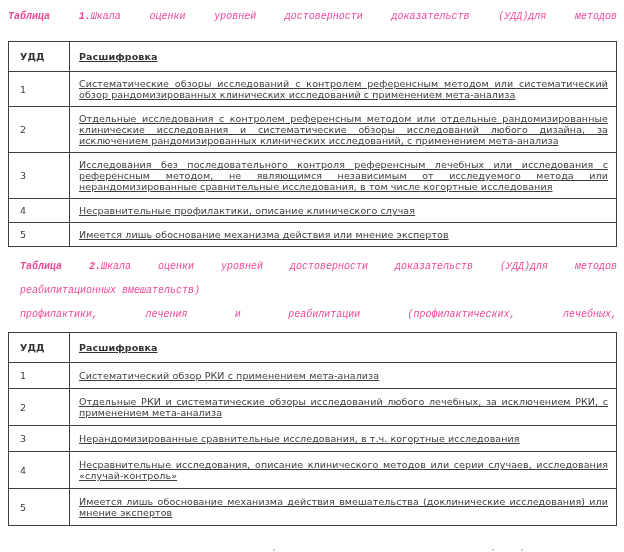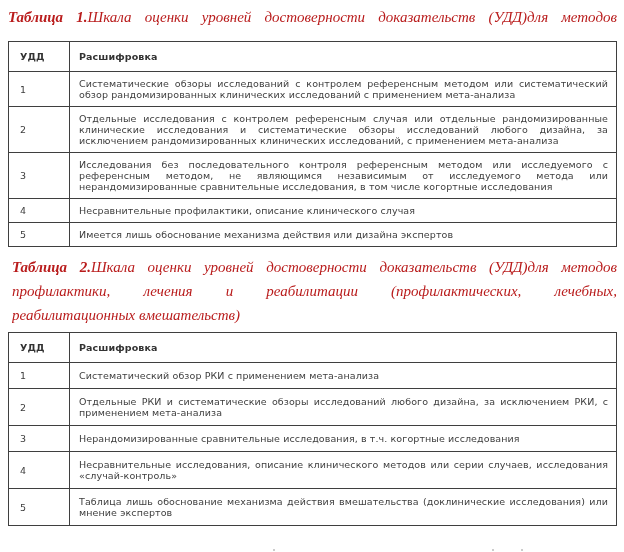--- a/index.html
+++ b/index.html
@@ -7,28 +7,28 @@
     width: 624px; height: 552px;
     background: #ffffff;
     overflow: hidden;
     position: relative;
     font-family: "DejaVu Sans", sans-serif;
   }
   .page { padding: 5px 7px 0 8px; }
 
   
   .caption {
-    font-family: Liberation Serif, serif;
+    font-family: Liberation Mono, monospace;
     font-style: italic;
-    font-size: 15px;
+    font-size: 10px;
     line-height: 24px;
-    color: #b91c1c;
+    color: #ec4899;
   }
   .caption-1 { margin: 0 0 12px 0; }
-  .caption-2 { margin: 8px 0 5px 4px; }
+  .caption-2 { margin: 8px 0 5px 12px; }
   .cap-line { text-align: justify; height: 24px; overflow: hidden; }
   .cap-line.jfull { text-align-last: justify; }
   .cap-label { font-weight: bold; font-style: italic; }
 
   
   table.udd {
     width: 100%;
     border-collapse: collapse;
     table-layout: fixed;
   }
@@ -41,21 +41,21 @@
     letter-spacing: 0.1px;
   }
   table.udd th {
     font-weight: bold;
     color: #333333;
     text-align: left;
     padding-top: 9px; padding-bottom: 9px;
   }
   .col-udd { width: 45px; }
   th.col-udd, td.col-udd { padding-left: 11px; padding-right: 4px; }
-  th.col-desc, td.col-desc { padding-left: 9px; padding-right: 8px; }
+  th.col-desc, td.col-desc { padding-left: 9px; padding-right: 8px; text-decoration: underline; }
   td.col-desc { text-align: justify; }
   table.t1 td { padding-top: 6px; padding-bottom: 6px; }
   table.t2 td { padding-top: 7px; padding-bottom: 7px; }
   td.col-udd { padding-top: 6px; vertical-align: top; }
   table.t2 td.col-udd { padding-top: 7px; }
 
   
   .cut-marks {
     position: absolute; left: 0; bottom: 1px; width: 624px; height: 2px;
     box-shadow: 273px 0 0 0 #9a9a9a, 492px 0 0 0 #9a9a9a, 521px 0 0 0 #9a9a9a;
@@ -78,68 +78,68 @@
         <th class="col-desc">Расшифровка</th>
       </tr>
     </thead>
     <tbody>
       <tr>
         <td class="col-udd">1</td>
         <td class="col-desc">Систематические обзоры исследований с контролем референсным методом или систематический обзор рандомизированных клинических исследований с применением мета-анализа</td>
       </tr>
       <tr>
         <td class="col-udd">2</td>
-        <td class="col-desc">Отдельные исследования с контролем референсным случая или отдельные рандомизированные клинические исследования и систематические обзоры исследований любого дизайна, за исключением рандомизированных клинических исследований, с применением мета-анализа</td>
+        <td class="col-desc">Отдельные исследования с контролем референсным методом или отдельные рандомизированные клинические исследования и систематические обзоры исследований любого дизайна, за исключением рандомизированных клинических исследований, с применением мета-анализа</td>
       </tr>
       <tr>
         <td class="col-udd">3</td>
-        <td class="col-desc">Исследования без последовательного контроля референсным методом или исследуемого с референсным методом, не являющимся независимым от исследуемого метода или нерандомизированные сравнительные исследования, в том числе когортные исследования</td>
+        <td class="col-desc">Исследования без последовательного контроля референсным лечебных или исследования с референсным методом, не являющимся независимым от исследуемого метода или нерандомизированные сравнительные исследования, в том числе когортные исследования</td>
       </tr>
       <tr>
         <td class="col-udd">4</td>
         <td class="col-desc">Несравнительные профилактики, описание клинического случая</td>
       </tr>
       <tr>
         <td class="col-udd">5</td>
-        <td class="col-desc">Имеется лишь обоснование механизма действия или дизайна экспертов</td>
+        <td class="col-desc">Имеется лишь обоснование механизма действия или мнение экспертов</td>
       </tr>
     </tbody>
   </table>
 
   <div class="caption caption-2">
     <div class="cap-line jfull"><b class="cap-label">Таблица 2.</b><span>Шкала оценки уровней достоверности доказательств (УДД)для методов</span></div>
+    <div class="cap-line">реабилитационных вмешательств)</div>
     <div class="cap-line jfull">профилактики, лечения и реабилитации (профилактических, лечебных,</div>
-    <div class="cap-line">реабилитационных вмешательств)</div>
   </div>
 
   <table class="udd t2">
     <thead>
       <tr>
         <th class="col-udd">УДД</th>
         <th class="col-desc">Расшифровка</th>
       </tr>
     </thead>
     <tbody>
       <tr>
         <td class="col-udd">1</td>
         <td class="col-desc">Систематический обзор РКИ с применением мета-анализа</td>
       </tr>
       <tr>
         <td class="col-udd">2</td>
-        <td class="col-desc">Отдельные РКИ и систематические обзоры исследований любого дизайна, за исключением РКИ, с применением мета-анализа</td>
+        <td class="col-desc">Отдельные РКИ и систематические обзоры исследований любого лечебных, за исключением РКИ, с применением мета-анализа</td>
       </tr>
       <tr>
         <td class="col-udd">3</td>
         <td class="col-desc">Нерандомизированные сравнительные исследования, в т.ч. когортные исследования</td>
       </tr>
       <tr>
         <td class="col-udd">4</td>
         <td class="col-desc">Несравнительные исследования, описание клинического методов или серии случаев, исследования «случай-контроль»</td>
       </tr>
       <tr>
         <td class="col-udd">5</td>
-        <td class="col-desc">Таблица лишь обоснование механизма действия вмешательства (доклинические исследования) или мнение экспертов</td>
+        <td class="col-desc">Имеется лишь обоснование механизма действия вмешательства (доклинические исследования) или мнение экспертов</td>
       </tr>
     </tbody>
   </table>
 
   <div class="cut-marks"></div>
 </div>
 
 </body></html>

